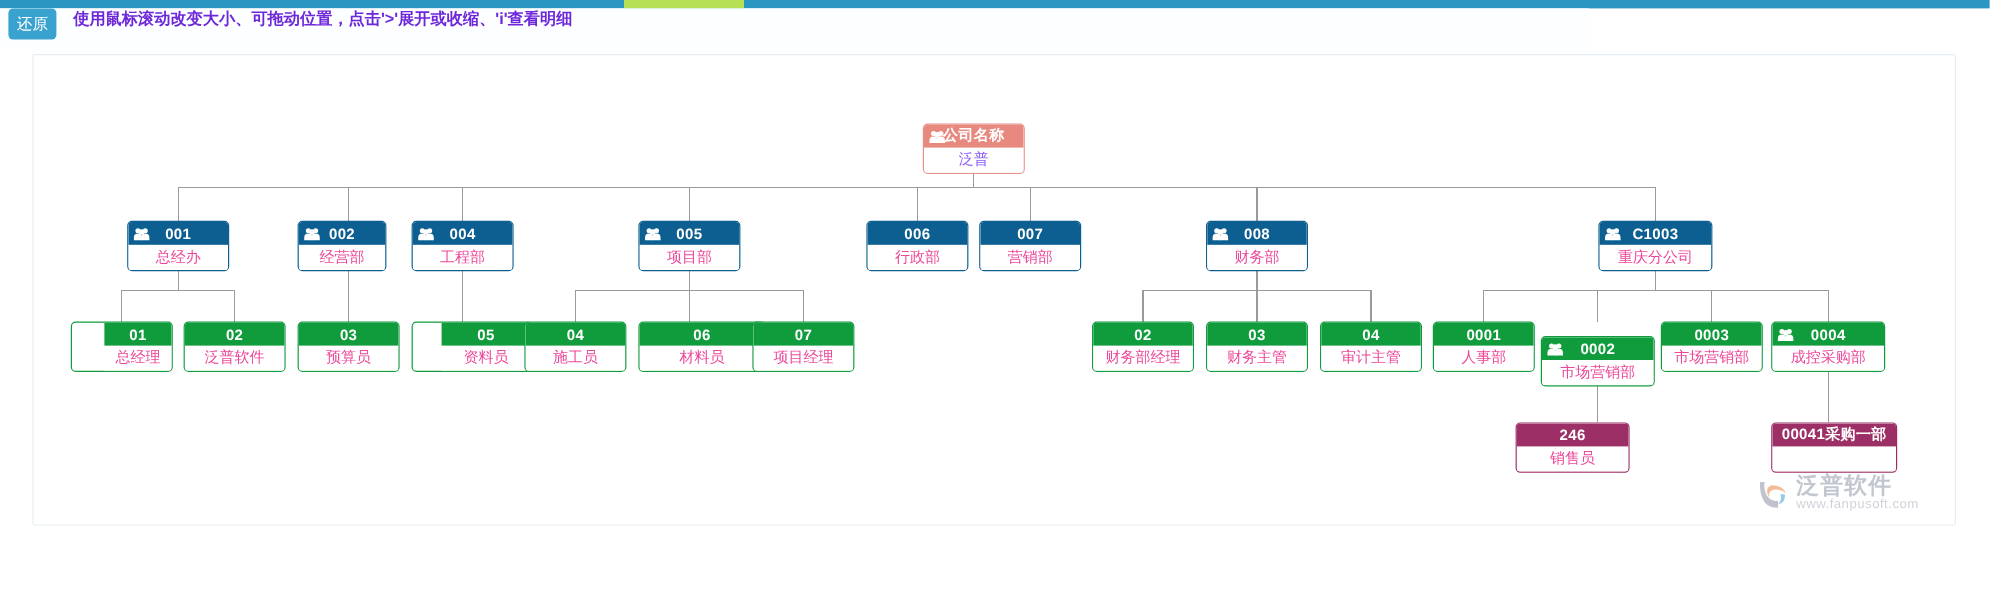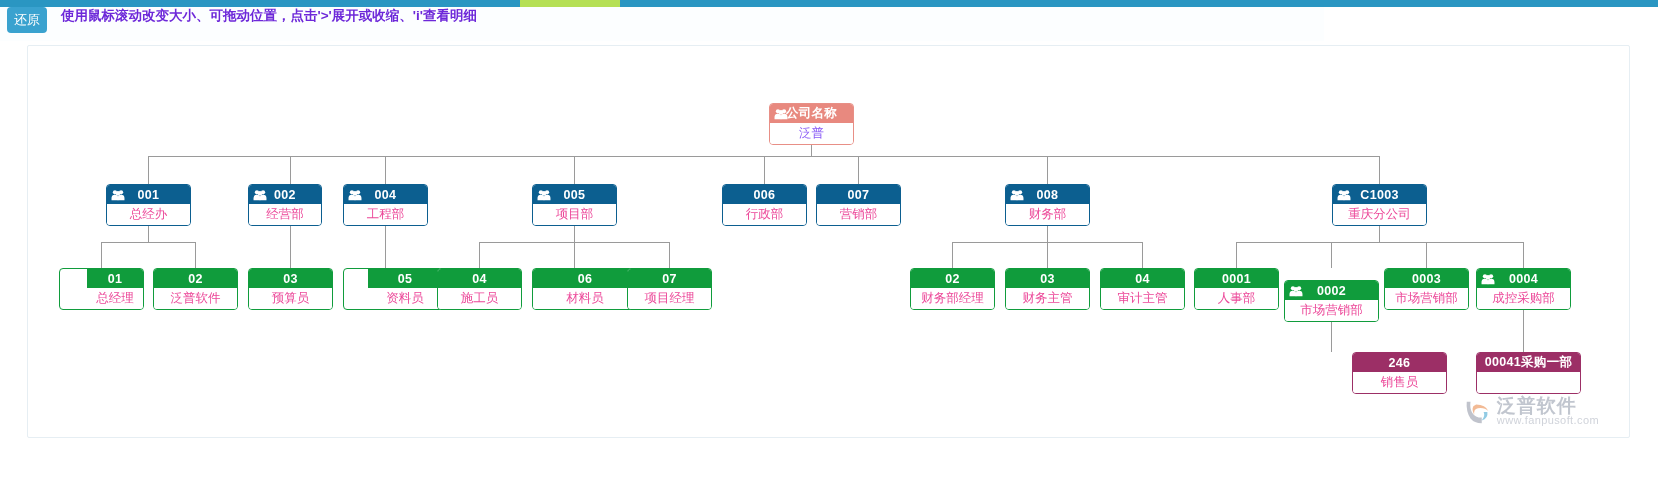--- a/index.html
+++ b/index.html
@@ -421,21 +421,21 @@
           <circle cx="11.5" cy="3.4" r="2.4" fill="#ffffff"></circle>
         <circle cx="8" cy="4.6" r="2.7" fill="#ffffff"></circle>
         <path d="M0.6 12.4 v-2.4 a3.9 3.9 0 0 1 7.8 0 v2.4 z" fill="#ffffff"></path>
         <path d="M7.6 12.4 v-2.4 a3.9 3.9 0 0 1 7.8 0 v2.4 z" fill="#ffffff"></path>
       </svg>
       <span>0004</span>
     </div>
     <div class="node-body">成控采购部</div>
   </div>
 
-  <div class="node v-purple" style="left:1324px; top:306px; width:95px;">
+  <div class="node v-purple" style="left:1235px; top:306px; width:95px;">
     <div class="node-head">
       <span>246</span>
     </div>
     <div class="node-body">销售员</div>
   </div>
 
   <div class="node v-purple wide-head" style="left:1448px; top:306px; width:105px;">
     <div class="node-head">
       <span>00041采购一部</span>
     </div>

